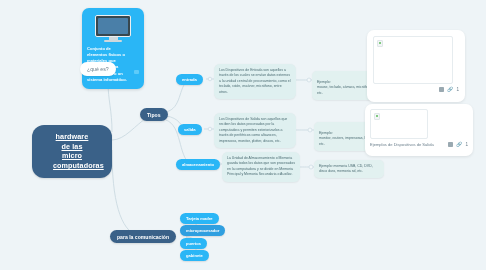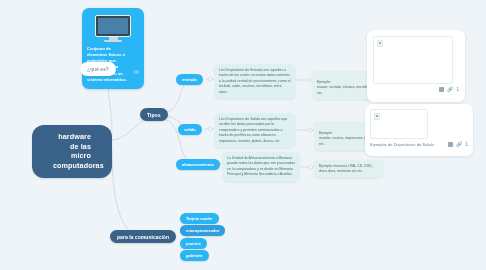--- a/index.html
+++ b/index.html
@@ -22,27 +22,28 @@
   svg.links path { fill: none; stroke: #cfdde4; stroke-width: 1; }
   svg.links circle { fill: #f3f8fa; stroke: #cfdde4; stroke-width: 0.8; }
 
   .node { position: absolute; }
 
   
   .root {
     background: #3a6188;
     color: #ffffff;
     border-radius: 12px;
-    text-align: right;
+    text-align: center;
     font-size: 7.2px;
     line-height: 1.35;
     font-weight: bold;
     padding: 7px 21px;
     letter-spacing: .1px;
     box-shadow: 0 1px 2px rgba(0,0,0,.12);
+    text-decoration: underline;
   }
 
   
   .hero {
     background: #2ab6f6;
     border-radius: 7px;
     padding: 5px 5px 6px 5px;
     box-shadow: 0 1px 3px rgba(0,0,0,.14);
     width: 62px;
   }

